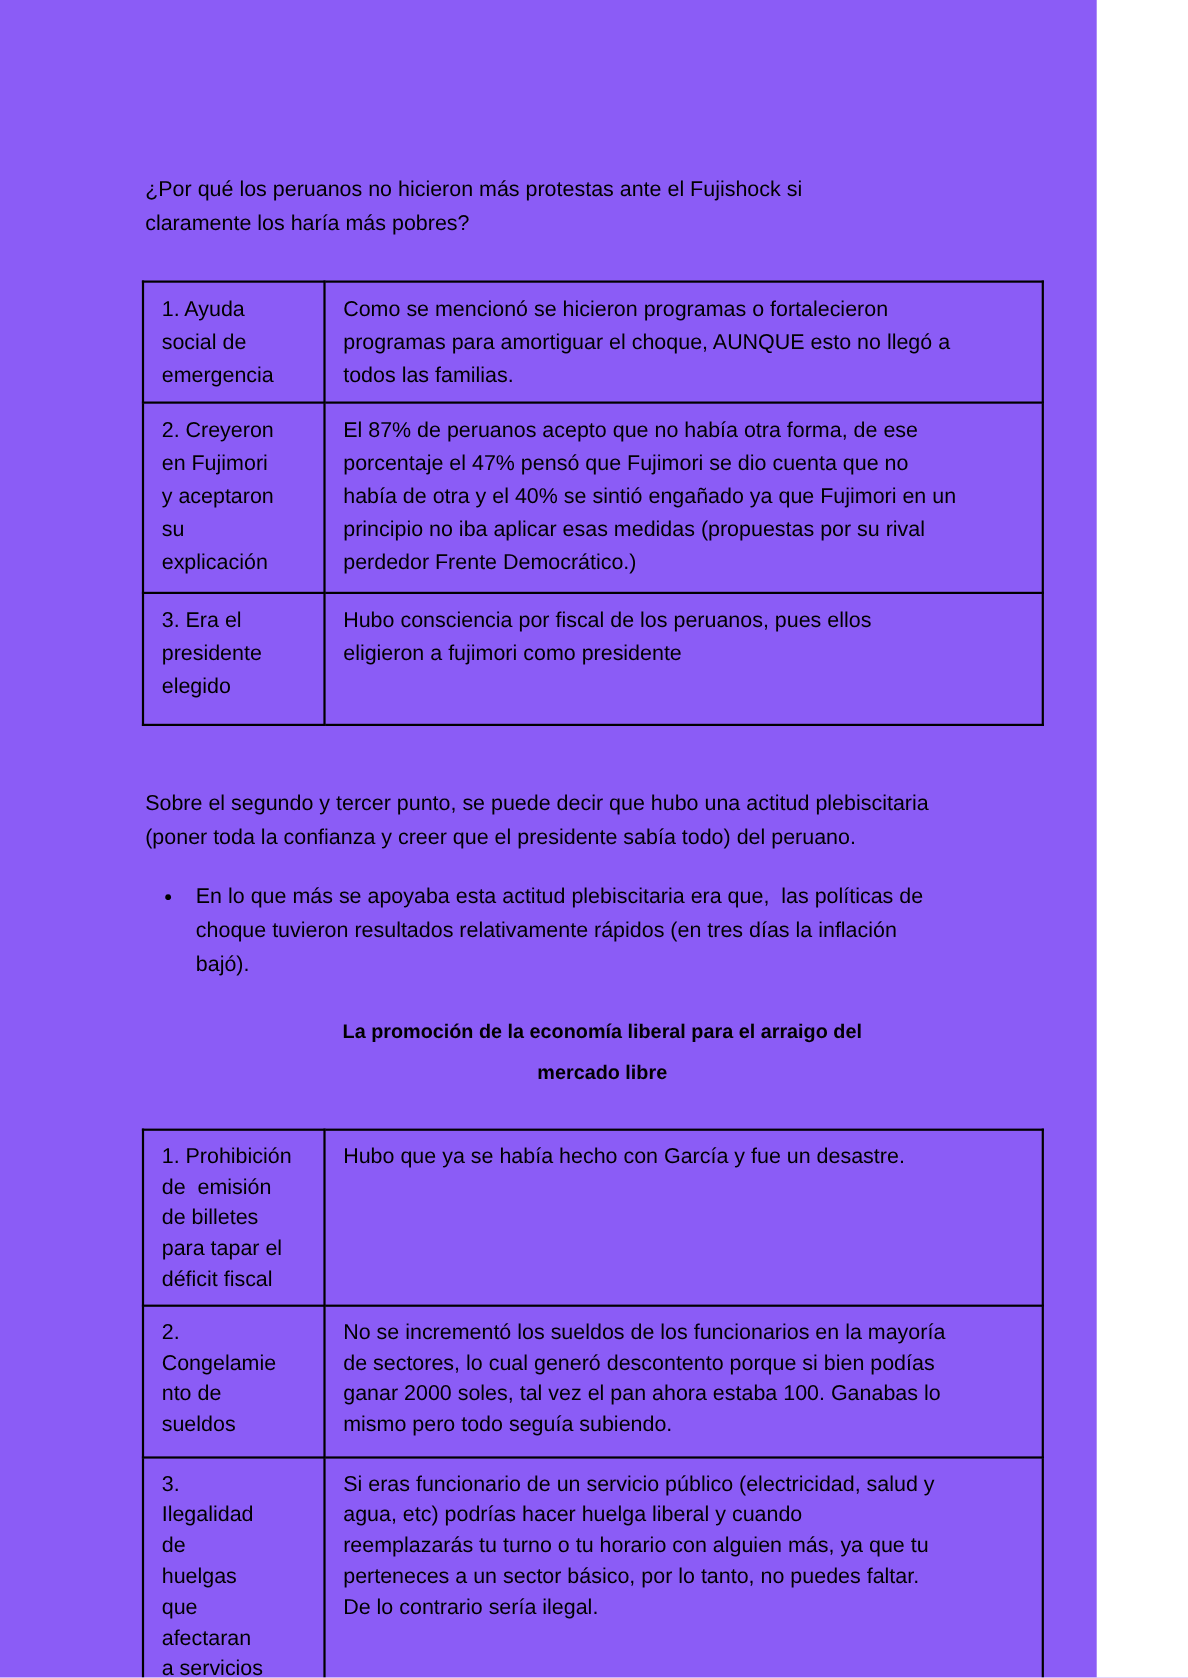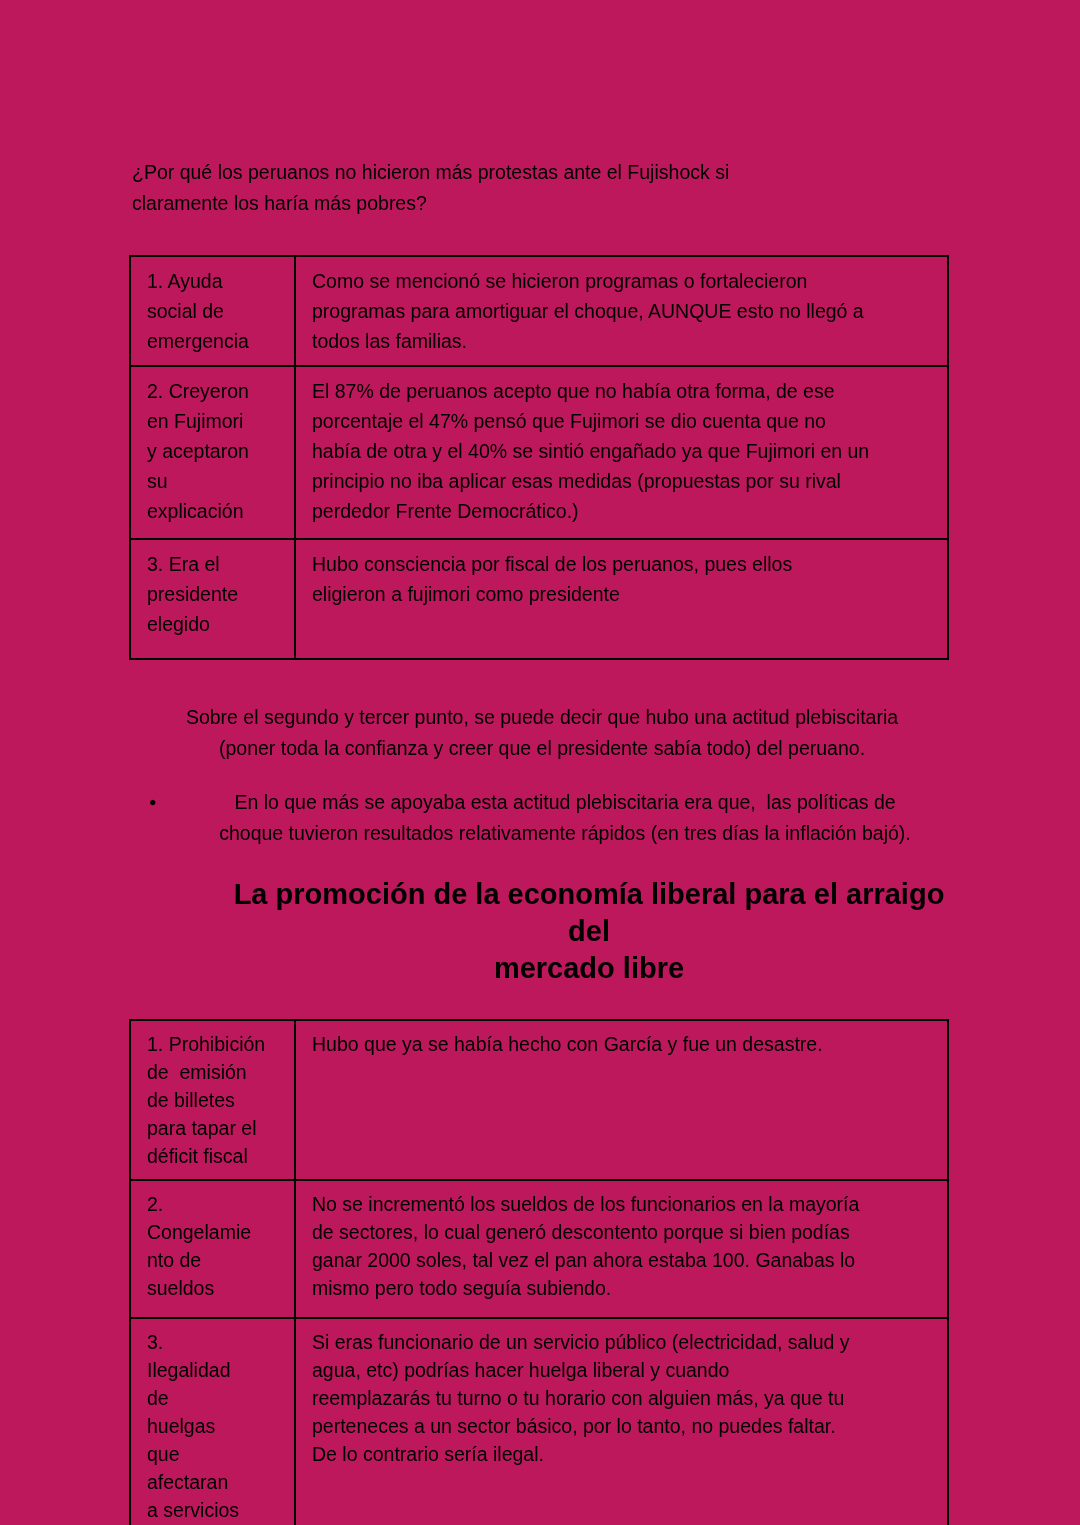--- a/index.html
+++ b/index.html
@@ -8,25 +8,25 @@
     background: #ffffff;
   }
   body {
     width: 1080px;
     height: 1525px;
     font-family: "Liberation Sans", sans-serif;
     color: #000000;
   }
   .page {
     box-sizing: border-box;
-    width: 1080px;
+    width: 997px;
     height: 1525px;
     padding: 157px 128px 0 132px;
     overflow: hidden;
-    background: #be185d;
+    background: #8b5cf6;
   }
   .para {
     margin: 0;
     font-size: 19.5px;
     line-height: 31px;
     white-space: pre-wrap;
   }
   .doc-table {
     border-collapse: collapse;
     table-layout: fixed;
@@ -45,44 +45,43 @@
   }
   .t1 td { line-height: 30px; }
   .t2 td { line-height: 28px; }
   .t1 .r1 { height: 107px; }
   .t1 .r2 { height: 173px; border-radius: 20px; }
   .t1 .r3 { height: 120px; border-radius: 16px; }
   .t2 .r1 { height: 140px; }
   .t2 .r2 { height: 138px; }
   .t2 .r3 { height: 228px; }
   col.c1 { width: 165px; }
-  .commentary { margin-top: 42px; text-align: center; }
+  .commentary { margin-top: 55px; }
   .bullet {
     margin-top: 23px;
     display: flex;
     align-items: flex-start;
   }
   .bullet .marker {
     box-sizing: border-box;
     width: 46px;
     padding-left: 17px;
     font-size: 12.5px;
     line-height: 31px;
     flex: 0 0 auto;
   }
   .bullet .bullet-text {
     flex: 1 1 auto;
     font-size: 19.5px;
     line-height: 31px;
     white-space: pre-wrap;
-    text-align: center;
   }
   .heading {
     margin: 27px 0 0 94px;
-    font-size: 29px;
+    font-size: 18px;
     line-height: 37px;
     font-weight: 700;
     text-align: center;
     white-space: pre-wrap;
   }
   .t2 { margin-top: 32px; }
 </style>
 </head>
 <body>
 

